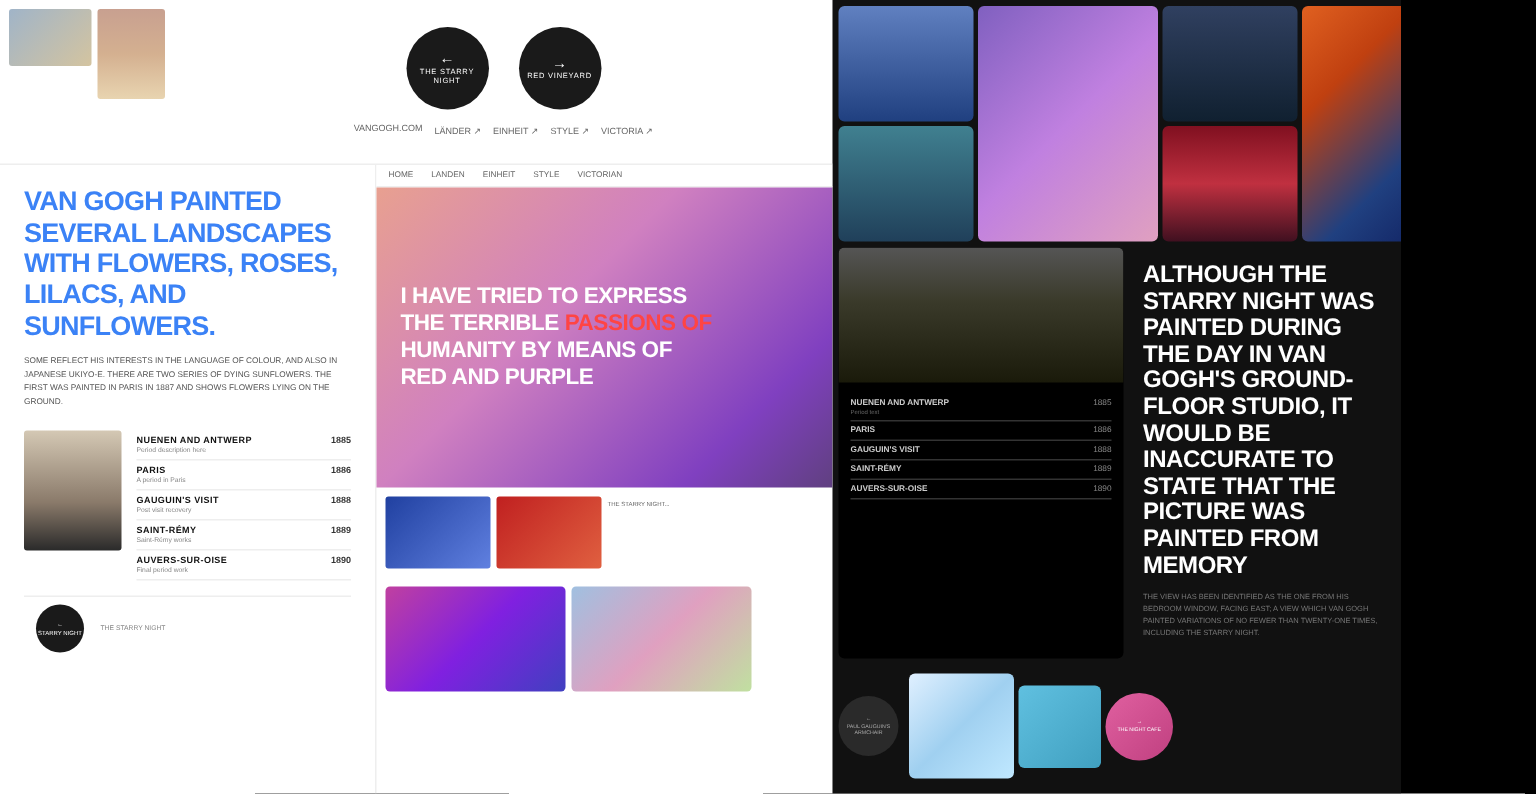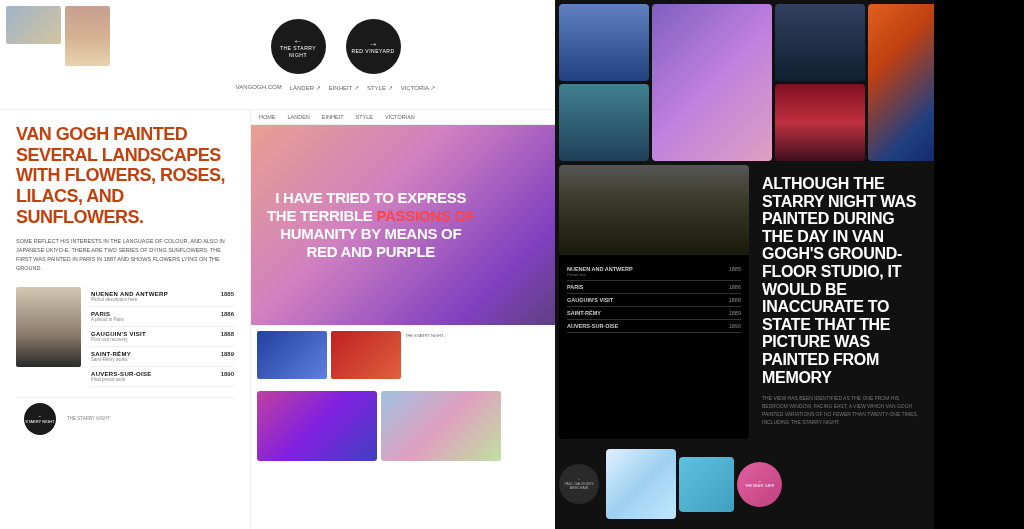--- a/index.html
+++ b/index.html
@@ -117,21 +117,21 @@
       padding: 14px 16px;
       display: flex;
       flex-direction: column;
       gap: 10px;
     }
 
     .main-heading {
       font-size: 18px;
       font-weight: 900;
       line-height: 1.15;
-      color: #c2410c;
+      color: #3b82f6;
       text-transform: uppercase;
       letter-spacing: -0.5px;
     }
 
     .main-subtext {
       font-size: 5.5px;
       color: #555;
       line-height: 1.6;
     }
 
@@ -187,21 +187,20 @@
       color: #333;
       font-weight: 700;
     }
 
     
     .left-content-right {
       flex: 1;
       display: flex;
       flex-direction: column;
       border-left: 1px solid #eee;
-      text-align: center;
     }
 
     
     .quote-section {
       background: linear-gradient(135deg, #e8a090 0%, #d080c0 40%, #8040c0 80%, #604080 100%);
       padding: 20px 16px;
       height: 200px;
       display: flex;
       align-items: center;
       position: relative;

